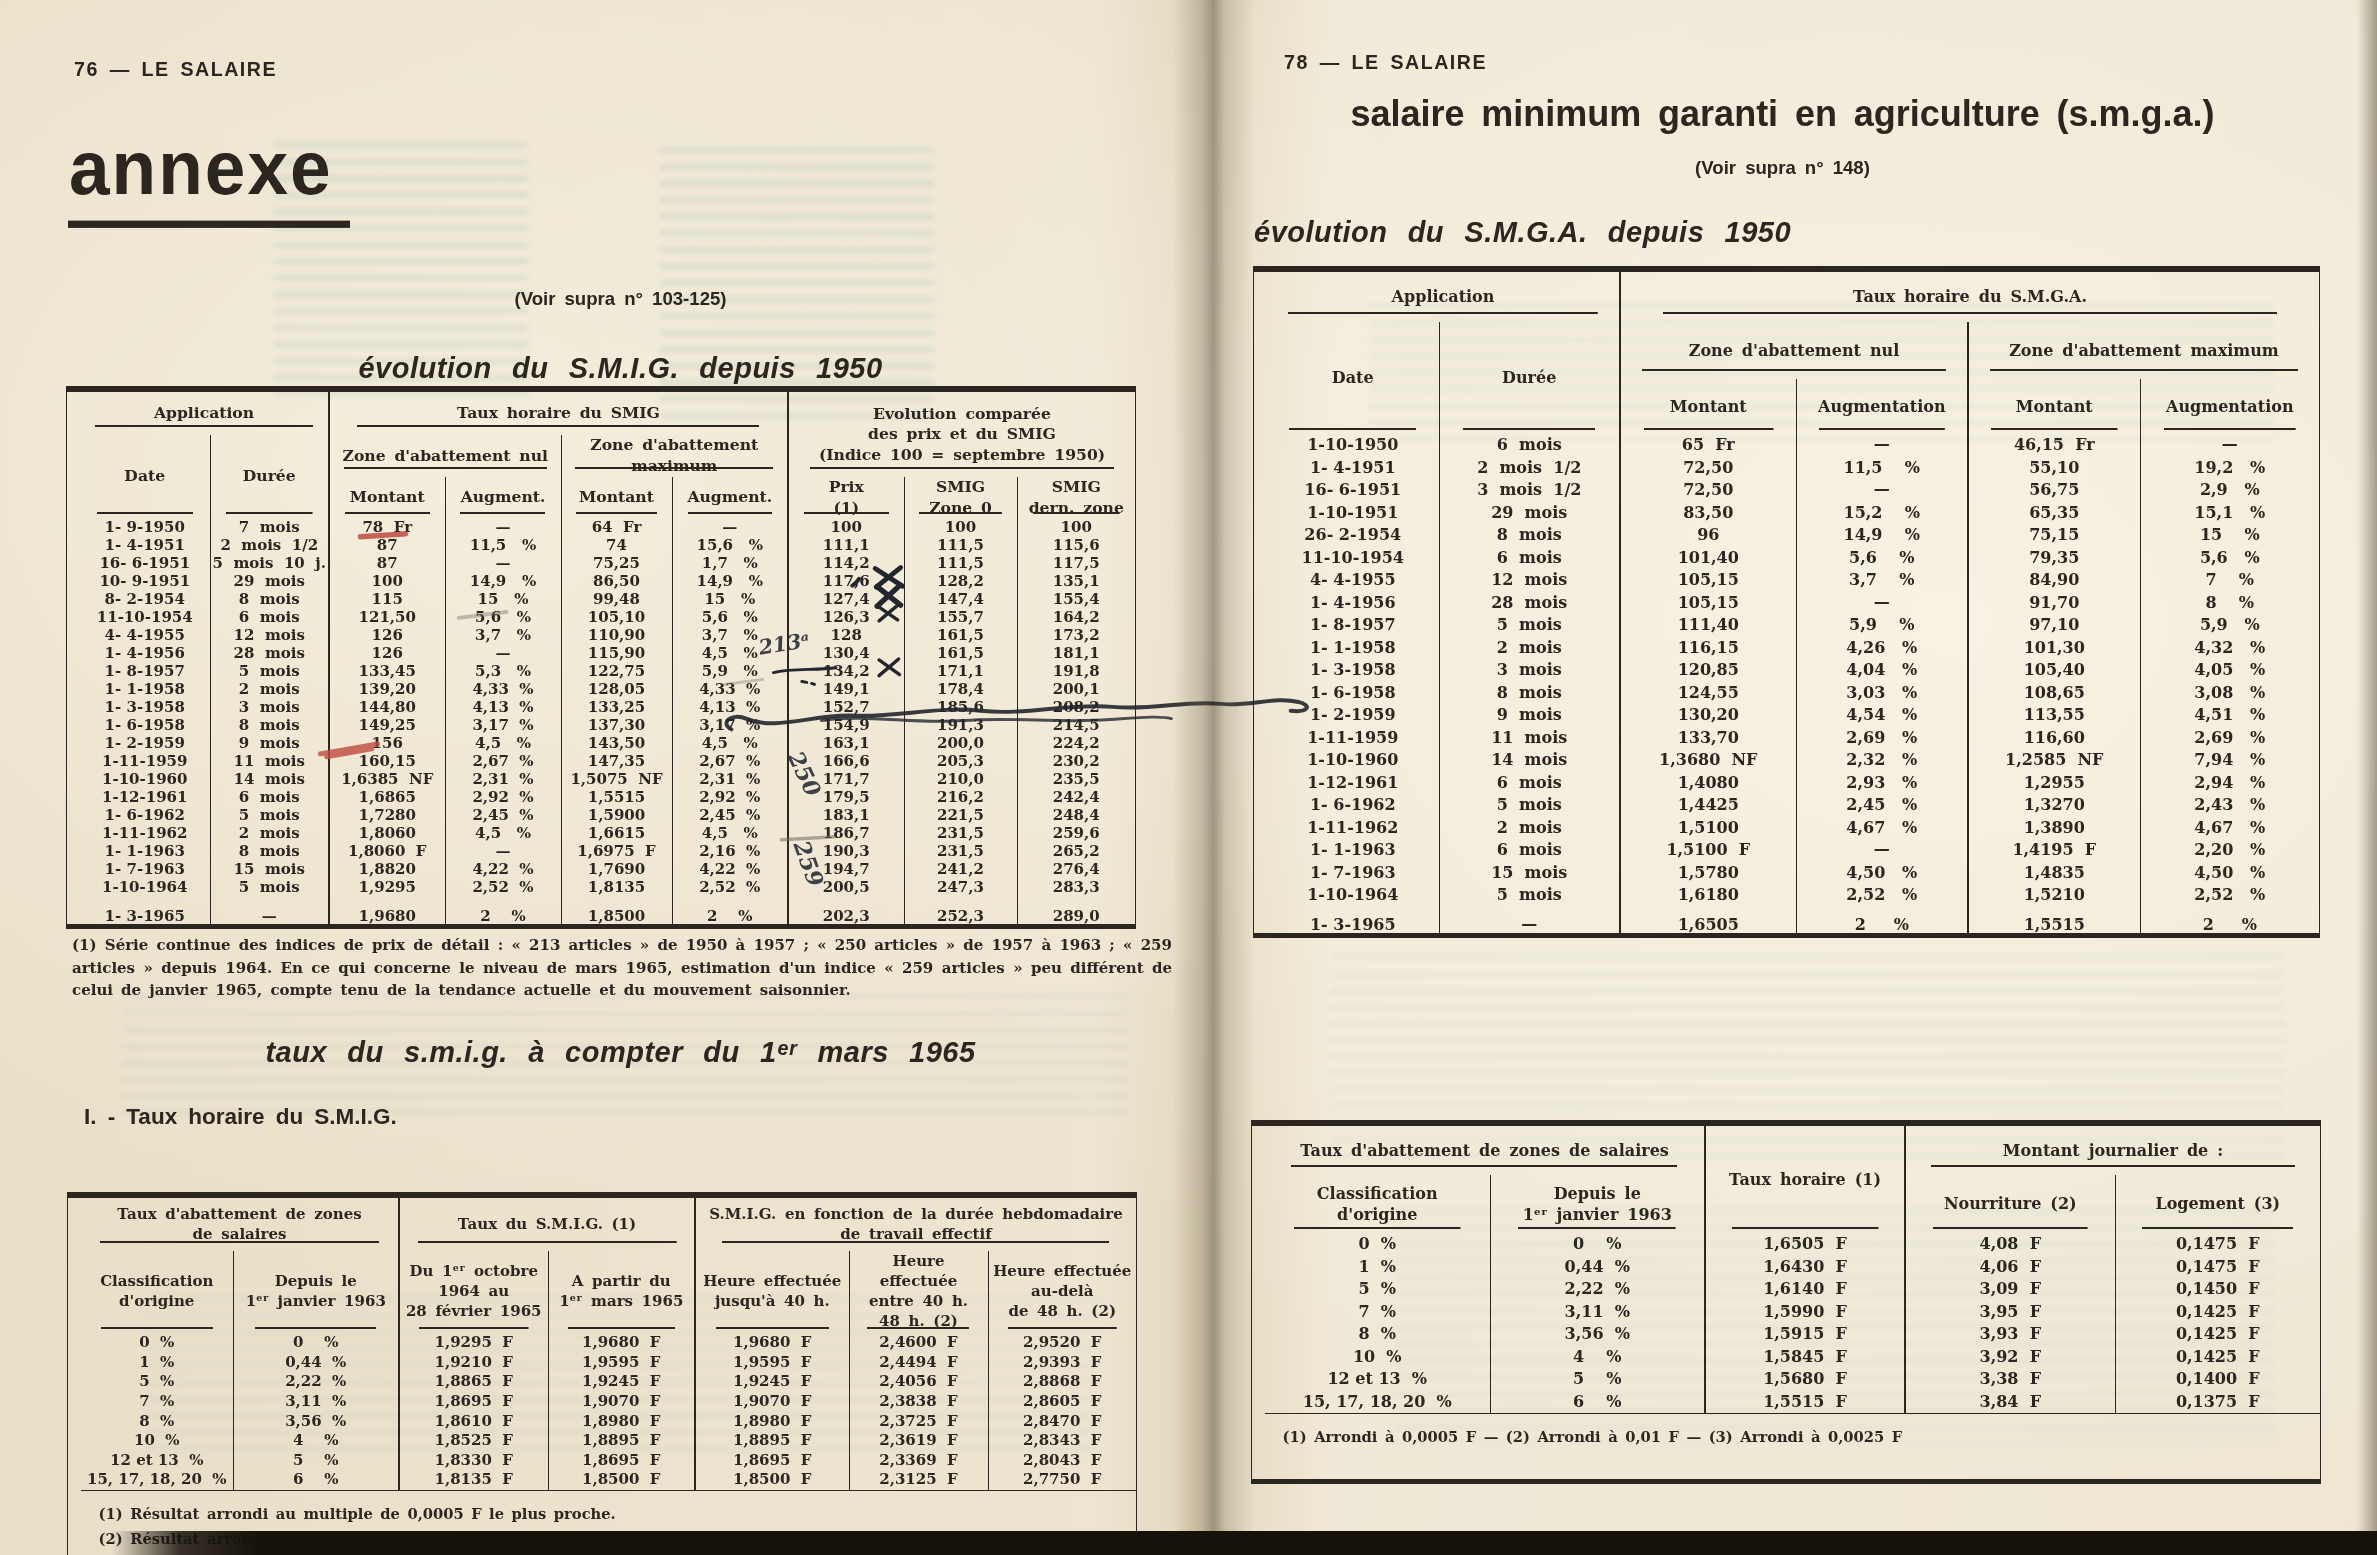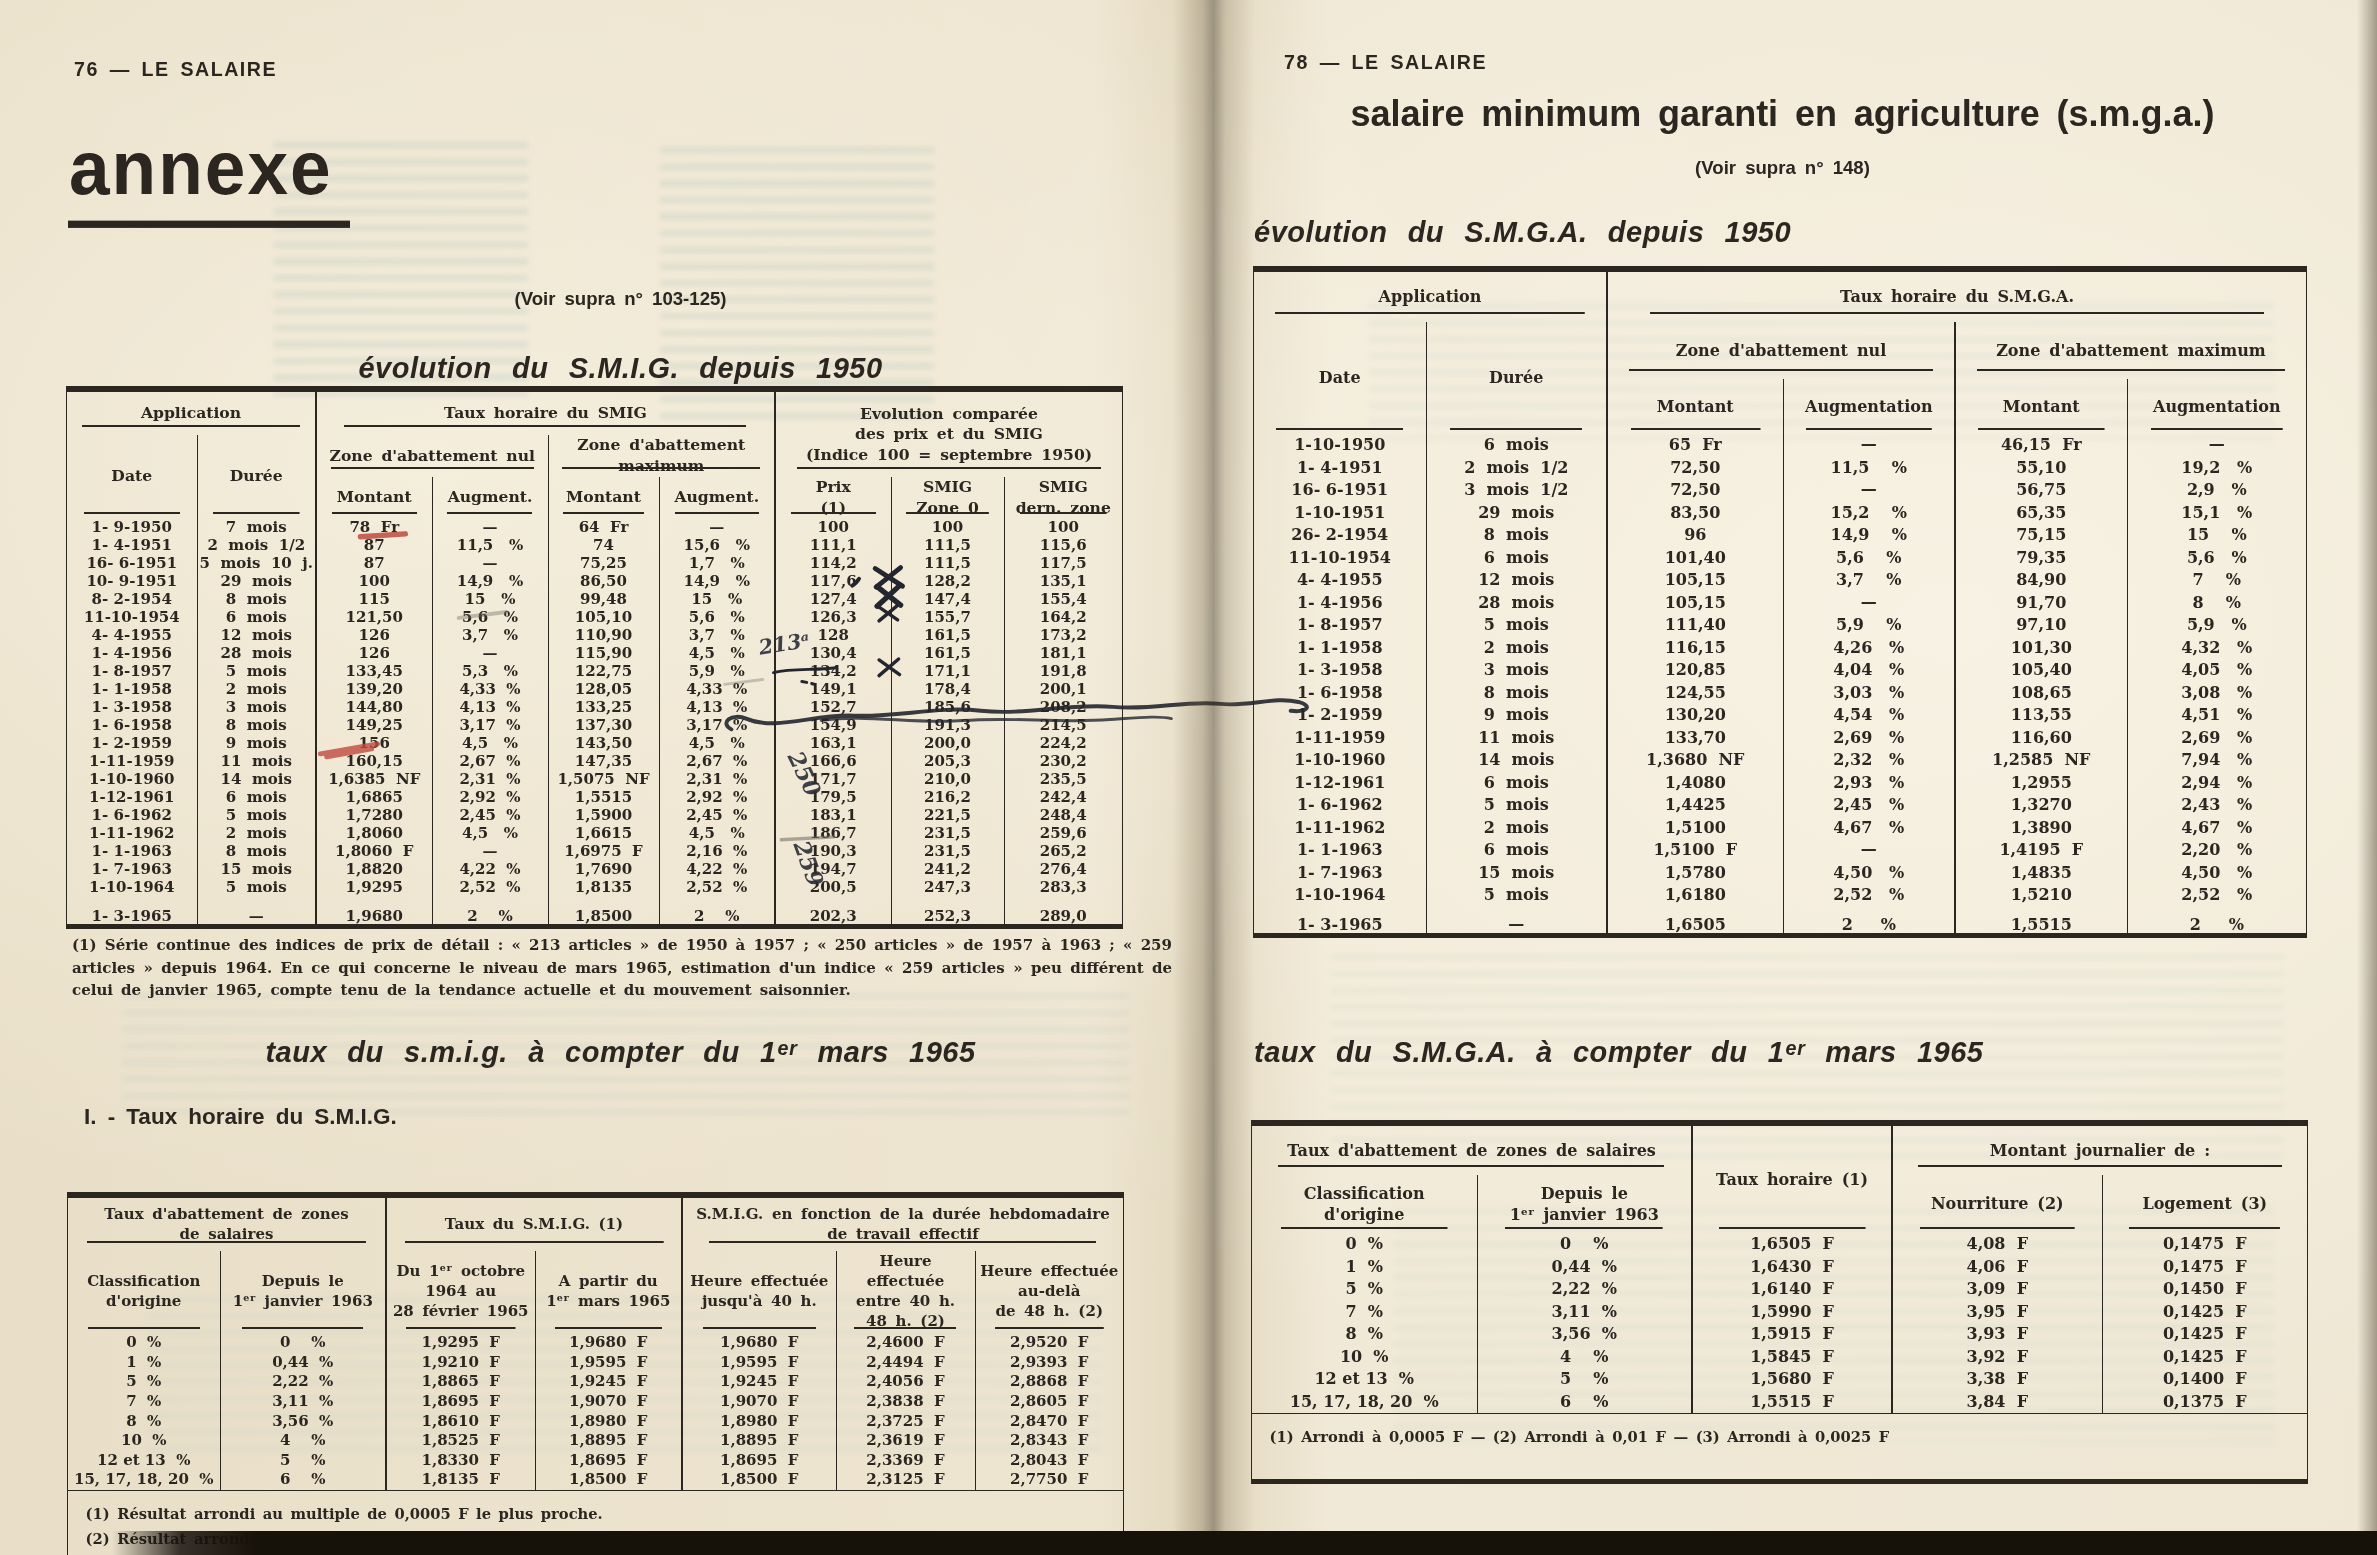--- a/index.html
+++ b/index.html
@@ -13,21 +13,21 @@
     overflow:hidden;color:var(--ink);}
   .abs{position:absolute;}
   .pagehead{font:bold 19.6px "Liberation Sans",sans-serif;letter-spacing:1.5px;word-spacing:3.9px;}
   .annexe{font:bold 73px/1 "Liberation Sans",sans-serif;letter-spacing:2px;border-bottom:7.8px solid var(--ink);padding:0 17.6px 14.7px 1px;transform:scaleY(1.04);}
   .bigtitle{font:bold 36px/1.1 "Liberation Sans",sans-serif;text-align:center;word-spacing:6.8px;letter-spacing:0;}
   .seeref{font:bold 18.6px "Liberation Sans",sans-serif;text-align:center;word-spacing:3.9px;}
   .evotitle{font:bold italic 29px "Liberation Sans",sans-serif;word-spacing:11.7px;letter-spacing:0.5px;}
   .subhead{font:bold 22.5px "Liberation Sans",sans-serif;word-spacing:4.9px;}
   .fnote{font:bold 15px/1.5 "DejaVu Serif",serif;text-align:justify;word-spacing:2.9px;}
 
-  .tframe{position:absolute;border:1.5px solid var(--ink);border-top-width:6.8px;border-bottom-width:5.4px;}
+  .tframe{position:absolute;border:1.5px solid var(--ink);border-top-width:6.8px;border-bottom-width:5.4px;padding-left:13px;}
   table{width:100%;border-collapse:collapse;table-layout:fixed;}
   th{font:bold 15.6px/1.32 "DejaVu Serif",serif;white-space:pre-line;vertical-align:middle;text-align:center;word-spacing:3.4px;padding:0 2.9px;}
   td{font:bold 15px/1 "DejaVu Serif",serif;white-space:pre;vertical-align:middle;text-align:center;padding:0;}
   .br{border-right:1.5px solid var(--ink);} .br4{border-right:2px solid var(--ink);} .br6{border-right:2.9px solid var(--ink);}
   .useg{background-image:linear-gradient(var(--ink),var(--ink));background-repeat:no-repeat;background-position:center bottom 7.8px;background-size:88% 2px;}
   .useg2{background-image:linear-gradient(var(--ink),var(--ink));background-repeat:no-repeat;background-position:center bottom 4.4px;background-size:74% 2px;}
 
   .evoL thead tr:nth-child(1){height:43px;} .evoL thead tr:nth-child(2){height:42px;} .evoL thead tr:nth-child(3){height:38px;}
   .evoL tbody tr{height:18px;} .evoL tbody td{border-right:1.5px solid var(--ink);}
   .evoL tbody td:nth-child(2){border-right-width:2px;} .evoL tbody td:nth-child(6){border-right-width:2.9px;}
@@ -700,21 +700,20 @@
             <td>—</td>
             <td>1,6505</td>
             <td>2     %</td>
             <td>1,5515</td>
             <td>2     %</td>
           </tr>
         </tbody>
     </table>
   </div>
 
-  <div class="abs evotitle" style="left:1254px;top:1036px;">taux du S.M.G.A. à compter du 1ᵉʳ mars 1965</div>
 
   <div class="tframe" style="left:1251px;top:1120px;width:1055px;">
     <table class="ratesR">
       <colgroup>
         <col style="width:225px">
           <col style="width:215px">
           <col style="width:200px">
           <col style="width:210px">
           <col>
       </colgroup>

